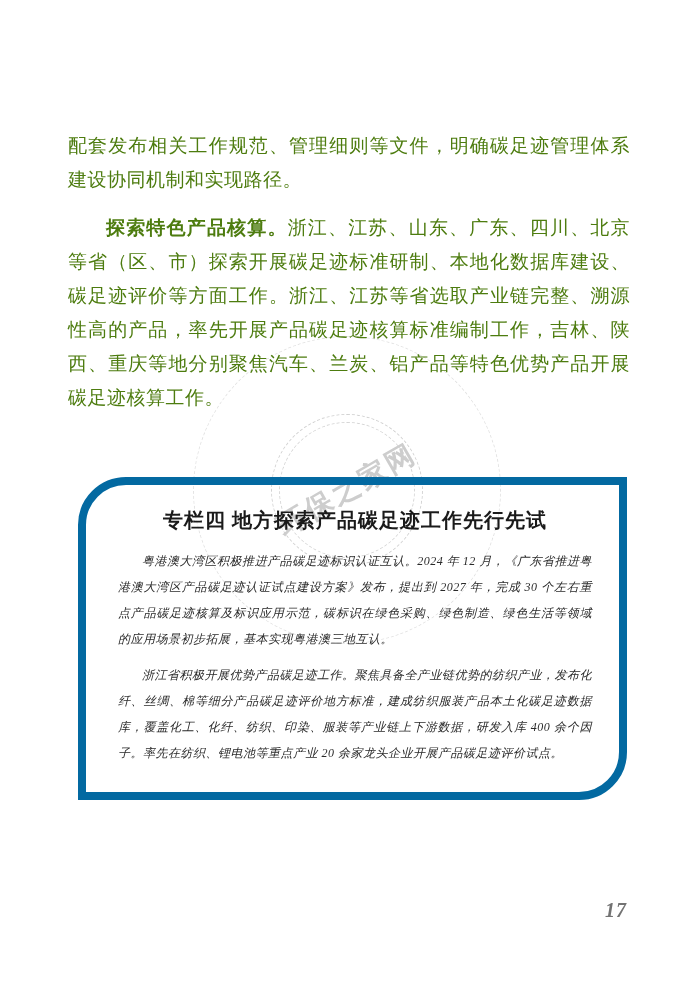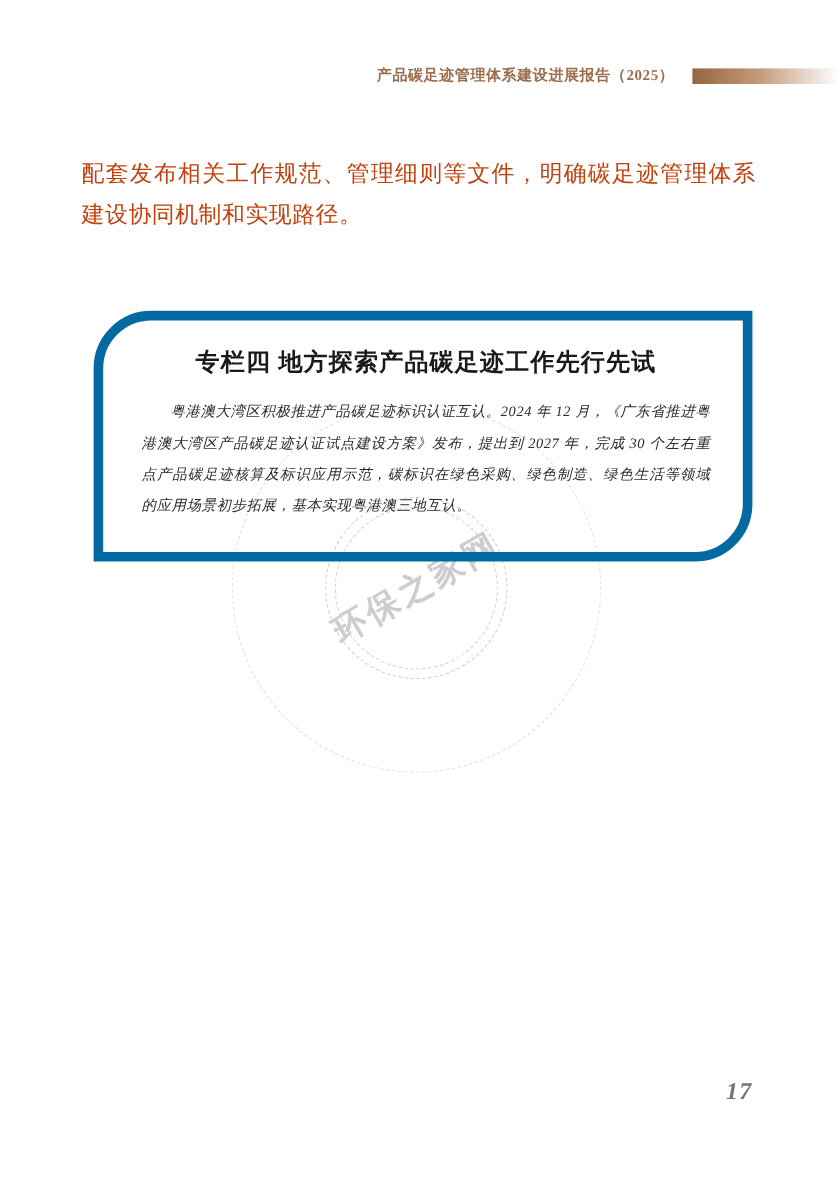--- a/index.html
+++ b/index.html
@@ -50,21 +50,21 @@
 
   
   .main{
     position:absolute;left:68px;right:69px;top:129px;
     z-index:1;
   }
   .body-para{
     margin:0;
     font-size:19px;
     line-height:34px;
-    color:#c2410c;
+    color:#4d7c0f;
     text-align:justify;
     letter-spacing:0.5px;
   }
   .body-para.indent{ text-indent:2em; margin-top:14px; }
   .body-para .lead{ font-weight:bold; }
 
   
   .callout-box{
     box-sizing:border-box;
     margin:62px 0 0 10px;
@@ -105,40 +105,38 @@
     font-style:italic;
     color:#737373;
     letter-spacing:1px;
   }
 </style>
 </head>
 <body>
 
 <div class="page">
 
-  <div class="header">
-    <span class="header-title">产品碳足迹管理体系建设进展报告（2025）</span>
-    <span class="header-bar"></span>
-  </div>
 
   <div class="watermark">
     <div class="wm-circle wm-outer"></div>
     <div class="wm-circle wm-mid"></div>
     <div class="wm-circle wm-inner"></div>
     <span class="wm-text">环保之家网</span>
   </div>
 
   <div class="main">
 
     <p class="body-para">配套发布相关工作规范、管理细则等文件，明确碳足迹管理体系建设协同机制和实现路径。</p>
 
+    <p class="body-para indent"><b class="lead">探索特色产品核算。</b><span>浙江、江苏、山东、广东、四川、北京等省（区、市）探索开展碳足迹标准研制、本地化数据库建设、碳足迹评价等方面工作。浙江、江苏等省选取产业链完整、溯源性高的产品，率先开展产品碳足迹核算标准编制工作，吉林、陕西、重庆等地分别聚焦汽车、兰炭、铝产品等特色优势产品开展碳足迹核算工作。</span></p>
 
     <section class="callout-box">
       <h3 class="callout-title">专栏四 地方探索产品碳足迹工作先行先试</h3>
       <p class="box-para">粤港澳大湾区积极推进产品碳足迹标识认证互认。2024 年 12 月，《广东省推进粤港澳大湾区产品碳足迹认证试点建设方案》发布，提出到 2027 年，完成 30 个左右重点产品碳足迹核算及标识应用示范，碳标识在绿色采购、绿色制造、绿色生活等领域的应用场景初步拓展，基本实现粤港澳三地互认。</p>
+      <p class="box-para">浙江省积极开展优势产品碳足迹工作。聚焦具备全产业链优势的纺织产业，发布化纤、丝绸、棉等细分产品碳足迹评价地方标准，建成纺织服装产品本土化碳足迹数据库，覆盖化工、化纤、纺织、印染、服装等产业链上下游数据，研发入库 400 余个因子。率先在纺织、锂电池等重点产业 20 余家龙头企业开展产品碳足迹评价试点。</p>
     </section>
 
   </div>
 
   <div class="footer">
     <span class="page-number">17</span>
   </div>
 
 </div>
 

